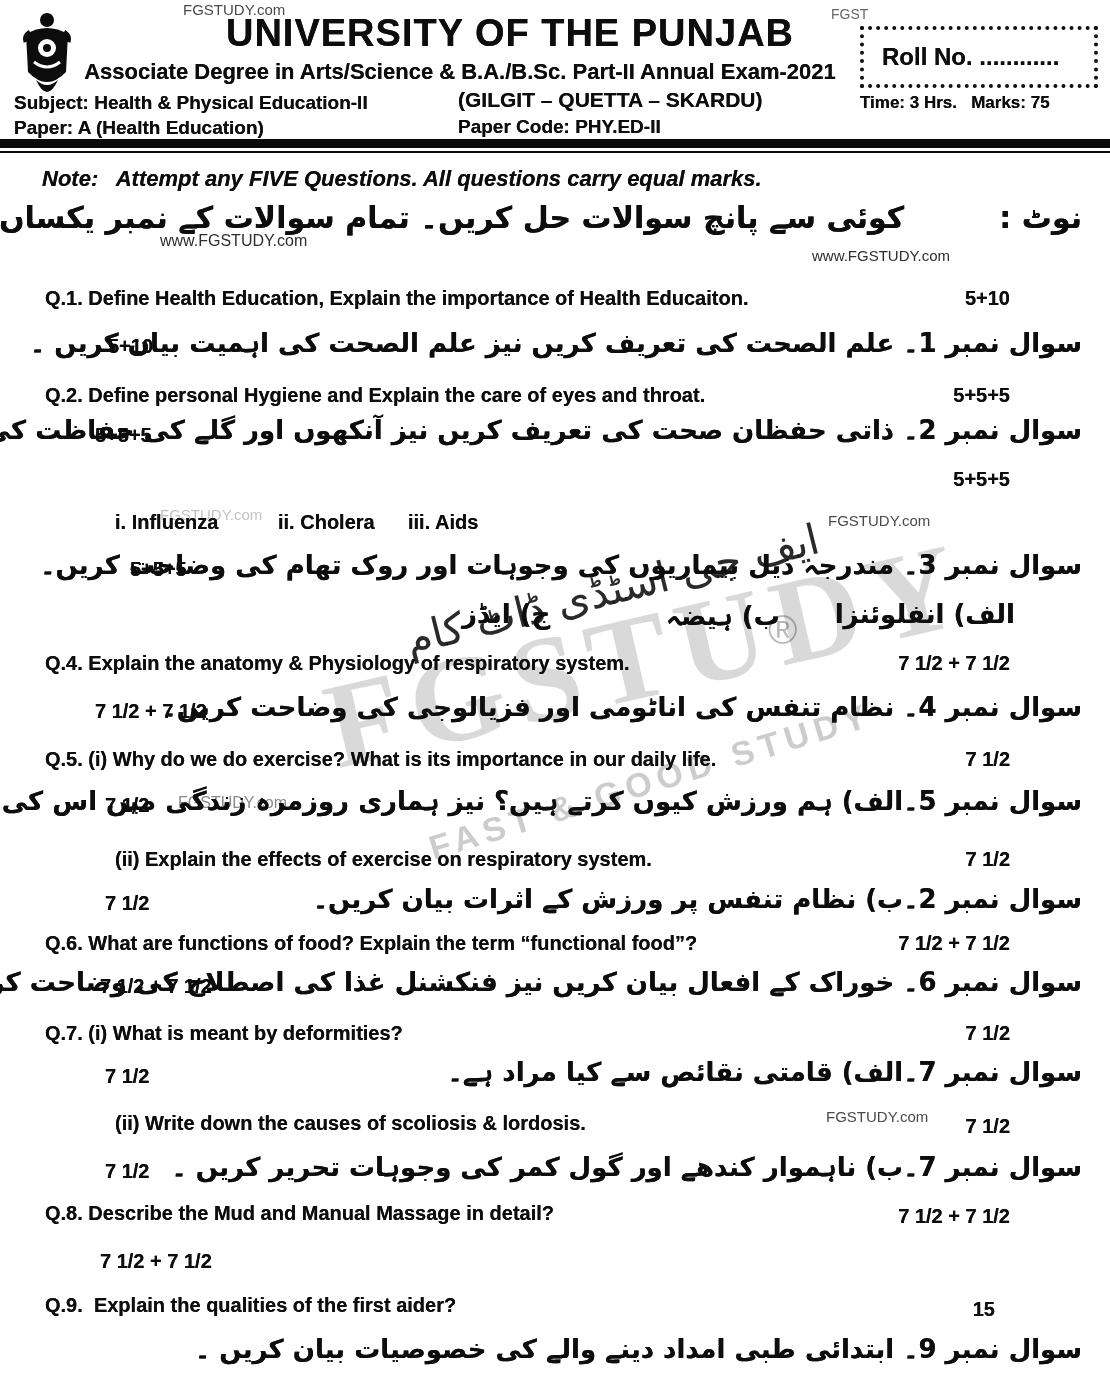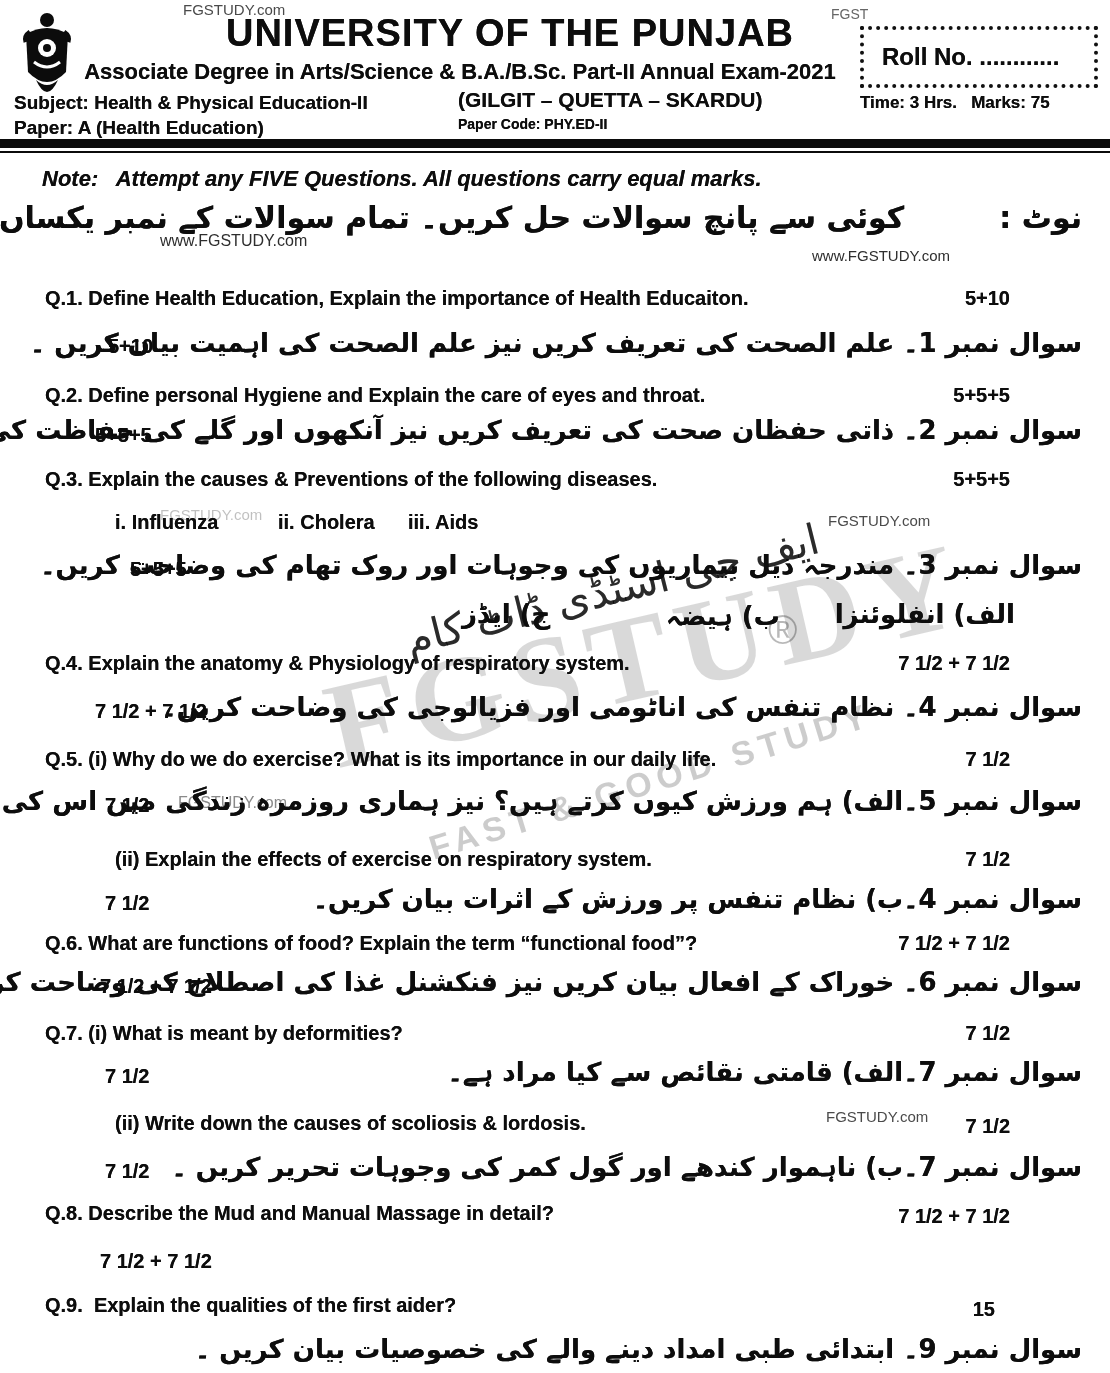--- a/index.html
+++ b/index.html
@@ -57,21 +57,21 @@
   <div class="abs z2 en" style="left:55px;top:59px;width:810px;text-align:center;font-size:22px;">Associate Degree in Arts/Science &amp; B.A./B.Sc. Part-II Annual Exam-2021</div>
 
   <div id="rollbox" class="abs z2 en" style="left:860px;top:26px;width:238px;height:62px;">
     <span>Roll No. ............</span>
   </div>
 
   <div class="abs z2 en" style="left:458px;top:88px;font-size:21px;">(GILGIT – QUETTA – SKARDU)</div>
   <div class="abs z2 en" style="left:14px;top:92px;font-size:19px;">Subject: Health &amp; Physical Education-II</div>
   <div class="abs z2 en" style="left:860px;top:93px;font-size:17px;">Time: 3 Hrs.   Marks: 75</div>
   <div class="abs z2 en" style="left:14px;top:117px;font-size:19px;">Paper: A (Health Education)</div>
-  <div class="abs z2 en" style="left:458px;top:116px;font-size:14px;text-align:right;">Paper Code: PHY.ED-II</div>
+  <div class="abs z2 en" style="left:458px;top:116px;font-size:19px;text-align:right;">Paper Code: PHY.ED-II</div>
 
   <div class="abs z2 rule" style="left:0;top:139px;width:1110px;height:9px;"></div>
   <div class="abs z2 rule" style="left:0;top:151px;width:1110px;height:2px;"></div>
 
   <div class="abs z2 en" style="left:42px;top:166px;font-size:22px;font-style:italic;">Note:   Attempt any FIVE Questions. All questions carry equal marks.</div>
   <div class="abs z2 ur" style="right:28px;top:200px;font-size:30px;">
     <span style="margin-left:95px;">نوٹ :</span><span>کوئی سے پانچ سوالات حل کریں۔ تمام سوالات کے نمبر یکساں ہیں۔</span>
   </div>
   <div class="abs z2 wm" style="left:160px;top:232px;font-size:16px;color:#2e2e2e;">www.FGSTUDY.com</div>
   <div class="abs z2 wm" style="left:812px;top:247px;font-size:15px;color:#2e2e2e;">www.FGSTUDY.com</div>
@@ -79,21 +79,20 @@
   <div class="abs z2 en q-en" style="left:45px;top:287px;">Q.1. Define Health Education, Explain the importance of Health Educaiton.</div>
   <div class="abs z2 en q-en marks right-col" style="right:100px;top:287px;">5+10</div>
   <div class="abs z2 en q-en marks" style="left:108px;top:335px;">5+10</div>
   <div class="abs z2 ur q-ur" style="right:28px;top:328px;">سوال نمبر 1۔   علم الصحت کی تعریف کریں نیز علم الصحت کی اہمیت بیان کریں ۔</div>
 
   <div class="abs z2 en q-en" style="left:45px;top:384px;">Q.2. Define personal Hygiene and Explain the care of eyes and throat.</div>
   <div class="abs z2 en q-en marks right-col" style="right:100px;top:384px;">5+5+5</div>
   <div class="abs z2 en q-en marks" style="left:95px;top:424px;">5+5+5</div>
   <div class="abs z2 ur q-ur" style="right:28px;top:415px;">سوال نمبر 2۔   ذاتی حفظان صحت کی تعریف کریں نیز آنکھوں اور گلے کی حفاظت کی وضاحت کریں ۔</div>
 
-  <div class="abs z2 en q-en" style="left:45px;top:468px;">Q.3. Explain the causes &amp; Preventions of the following diseases.</div>
   <div class="abs z2 en q-en marks right-col" style="right:100px;top:468px;">5+5+5</div>
   <div class="abs z2 en q-en" style="left:115px;top:511px;">i. Influenza</div>
   <div class="abs z2 en q-en" style="left:278px;top:511px;">ii. Cholera</div>
   <div class="abs z2 en q-en" style="left:408px;top:511px;">iii. Aids</div>
   <div class="abs z2 wm" style="left:828px;top:512px;font-size:15px;">FGSTUDY.com</div>
   <div class="abs z2 en q-en marks" style="left:130px;top:558px;">5+5+5</div>
   <div class="abs z2 ur q-ur" style="right:28px;top:550px;">سوال نمبر 3۔   مندرجہ ذیل بیماریوں کی وجوہات اور روک تھام کی وضاحت کریں۔</div>
   <div class="abs z2 ur q-ur" style="right:95px;top:599px;">الف) انفلوئنزا</div>
   <div class="abs z2 ur q-ur" style="left:666px;top:601px;">ب) ہیضہ</div>
   <div class="abs z2 ur q-ur" style="left:462px;top:599px;">ج) ایڈز</div>
@@ -104,21 +103,21 @@
   <div class="abs z2 ur q-ur" style="right:28px;top:692px;">سوال نمبر 4۔   نظام تنفس کی اناٹومی اور فزیالوجی کی وضاحت کریں۔</div>
 
   <div class="abs z2 en q-en" style="left:45px;top:748px;">Q.5. (i) Why do we do exercise? What is its importance in our daily life.</div>
   <div class="abs z2 en q-en marks right-col" style="right:100px;top:748px;">7 1/2</div>
   <div class="abs z2 en q-en marks" style="left:105px;top:794px;">7 1/2</div>
   <div class="abs z2 wm" style="left:178px;top:794px;font-size:16px;color:#8a8a8a;">FGSTUDY.com</div>
   <div class="abs z2 ur q-ur" style="right:28px;top:786px;">سوال نمبر 5۔الف)   ہم ورزش کیوں کرتے ہیں؟ نیز ہماری روزمرہ زندگی میں اس کی اہمیت بیان کریں۔</div>
   <div class="abs z2 en q-en" style="left:115px;top:848px;">(ii) Explain the effects of exercise on respiratory system.</div>
   <div class="abs z2 en q-en marks right-col" style="right:100px;top:848px;">7 1/2</div>
   <div class="abs z2 en q-en marks" style="left:105px;top:892px;">7 1/2</div>
-  <div class="abs z2 ur q-ur" style="right:28px;top:884px;">سوال نمبر 4۔ب)   نظام تنفس پر ورزش کے اثرات بیان کریں۔</div>
+  <div class="abs z2 ur q-ur" style="right:28px;top:884px;">سوال نمبر 2۔ب)   نظام تنفس پر ورزش کے اثرات بیان کریں۔</div>
 
   <div class="abs z2 en q-en" style="left:45px;top:932px;">Q.6. What are functions of food? Explain the term “functional food”?</div>
   <div class="abs z2 en q-en marks right-col" style="right:100px;top:932px;">7 1/2 + 7 1/2</div>
   <div class="abs z2 en q-en marks" style="left:100px;top:975px;">7 1/2 + 7 1/2</div>
   <div class="abs z2 ur q-ur" style="right:28px;top:967px;">سوال نمبر 6۔   خوراک کے افعال بیان کریں نیز فنکشنل غذا کی اصطلاح کی وضاحت کریں۔</div>
 
   <div class="abs z2 en q-en" style="left:45px;top:1022px;">Q.7. (i) What is meant by deformities?</div>
   <div class="abs z2 en q-en marks right-col" style="right:100px;top:1022px;">7 1/2</div>
   <div class="abs z2 en q-en marks" style="left:105px;top:1065px;">7 1/2</div>
   <div class="abs z2 ur q-ur" style="right:28px;top:1057px;">سوال نمبر 7۔الف)   قامتی نقائص سے کیا مراد ہے۔</div>

